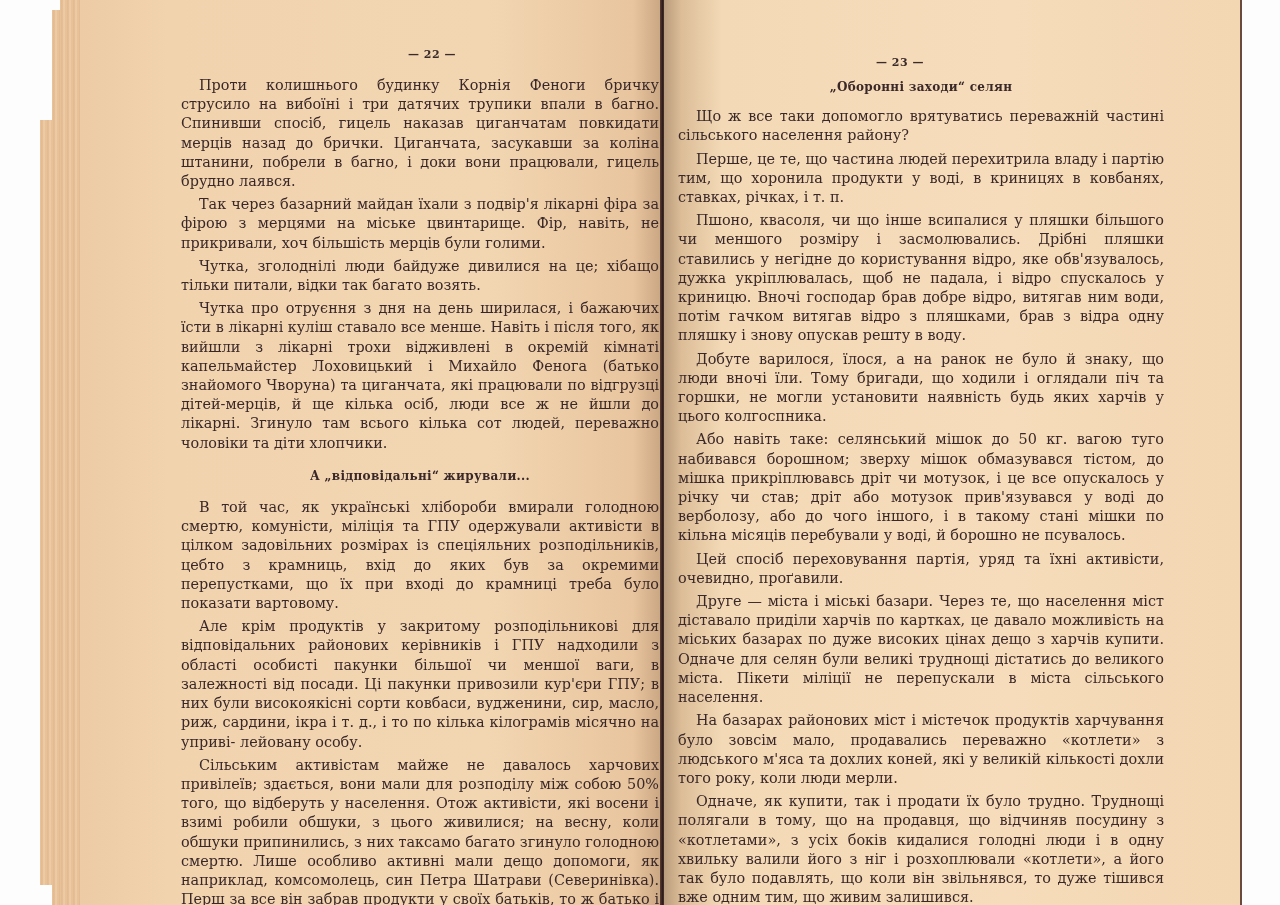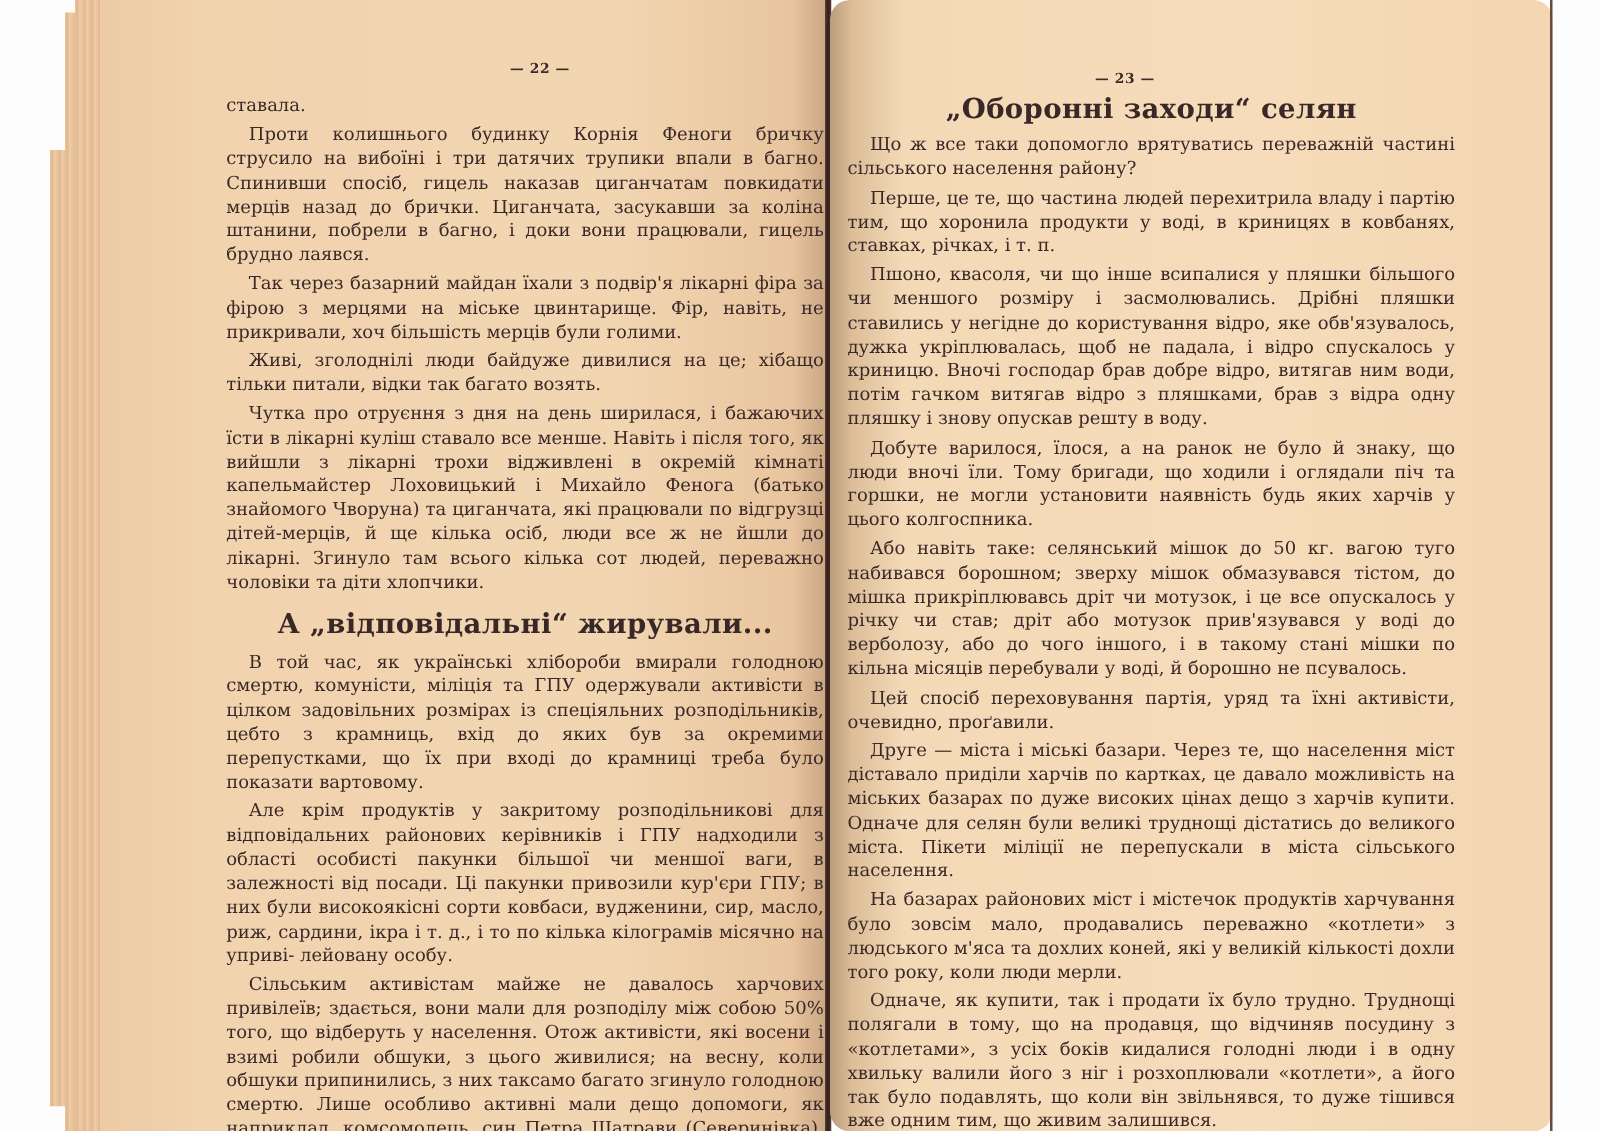--- a/index.html
+++ b/index.html
@@ -22,21 +22,20 @@
     background: #f0d2ad;
     color: #3b2a2a;
   }
   .page.left {
     left: 80px; width: 582px;
     background: linear-gradient(90deg, #eccba5 0%, #f1d3ae 15%, #f2d6b2 70%, #e8c59e 95%, #c9a682 100%);
   }
   .page.right {
     left: 664px; width: 578px;
     background: linear-gradient(90deg, #b99c7c 0%, #dcbd98 3%, #f3d9b6 10%, #f6dcba 60%, #f3d6b2 100%);
-    border-radius: 16px;
   }
   .spine {
     position: absolute; top: 0; bottom: 0; left: 660px; width: 5px;
     background: linear-gradient(90deg, #5b3c34, #2e1d1a, #5b3c34);
   }
   .right-border {
     position: absolute; top: 0; bottom: 0; left: 1240px; width: 2px; background: #6a4a3e;
   }
   .page-num {
     position: absolute; font-size: 11px; font-weight: bold; color: #3b2a2a;
@@ -44,44 +43,43 @@
   }
   .text-block {
     position: absolute;
     font-size: 14.4px; line-height: 19.2px;
     text-align: justify;
     color: #3a2828;
   }
   .text-block p { margin: 0 0 4px 0; text-indent: 0; }
   .text-block p.indent { text-indent: 18px; }
   .heading {
-    font-size: 22px; font-weight: bold; text-align: center;
+    font-size: 12px; font-weight: bold; text-align: center;
     margin: 14px 0 12px 0; letter-spacing: 0.3px;
   }
   .heading.top { margin: 2px 0 10px 0; }
   .left .text-block { left: 101px; top: 76px; width: 478px; }
   .right .text-block { left: 14px; top: 76px; width: 486px; }
   .left .page-num { left: 316px; top: 48px; margin-left: 12px; }
   .right .page-num { left: 212px; top: 56px; }
 </style>
 </head>
 <body>
 
 <div class="scan">
   <div class="edge-stack e1"></div>
   <div class="edge-stack e2"></div>
   <div class="edge-stack e3"></div>
 
   <div class="page left">
     <div class="page-num">— 22 —</div>
     <div class="text-block" id="left-text">
-      <p>ставала.</p>
       <p class="indent">Проти колишнього будинку Корнія Феноги бричку струсило на вибоїні і три датячих трупики впали в багно. Спинивши спосіб, гицель наказав циганчатам повкидати мерців назад до брички. Циганчата, засукавши за коліна штанини, побрели в багно, і доки вони працювали, гицель брудно лаявся.</p>
       <p class="indent">Так через базарний майдан їхали з подвір'я лікарні фіра за фірою з мерцями на міське цвинтарище. Фір, навіть, не прикривали, хоч більшість мерців були голими.</p>
-      <p class="indent">Живі, зголоднілі люди байдуже дивилися на це; хібащо тільки питали, відки так багато возять.</p>
+      <p class="indent">Чутка, зголоднілі люди байдуже дивилися на це; хібащо тільки питали, відки так багато возять.</p>
       <p class="indent">Чутка про отруєння з дня на день ширилася, і бажаючих їсти в лікарні куліш ставало все менше. Навіть і після того, як вийшли з лікарні трохи відживлені в окремій кімнаті капельмайстер Лоховицький і Михайло Феногa (батько знайомого Чворуна) та циганчата, які працювали по відгрузці дітей-мерців, й ще кілька осіб, люди все ж не йшли до лікарні. Згинуло там всього кілька сот людей, переважно чоловіки та діти хлопчики.</p>
       <div class="heading">А „відповідальні“ жирували...</div>
       <p class="indent">В той час, як українські хлібороби вмирали голодною смертю, комуністи, міліція та ГПУ одержували активісти в цілком задовільних розмірах із спеціяльних розподільників, цебто з крамниць, вхід до яких був за окремими перепустками, що їх при вході до крамниці треба було показати вартовому.</p>
       <p class="indent">Але крім продуктів у закритому розподільникові для відповідальних районових керівників і ГПУ надходили з області особисті пакунки більшої чи меншої ваги, в залежності від посади. Ці пакунки привозили кур'єри ГПУ; в них були високоякісні сорти ковбаси, вудженини, сир, масло, риж, сардини, ікра і т. д., і то по кілька кілограмів місячно на уприві- лейовану особу.</p>
       <p class="indent">Сільським активістам майже не давалось харчових привілеїв; здається, вони мали для розподілу між собою 50% того, що відберуть у населення. Отож активісти, які восени і взимі робили обшуки, з цього живилися; на весну, коли обшуки припинились, з них таксамо багато згинуло голодною смертю. Лише особливо активні мали дещо допомоги, як наприклад, комсомолець, син Петра Шатрави (Северинівка). Перш за все він забрав продукти у своїх батьків, то ж батько і мати його померли голодною смертю, а він за це весь час трохи одержував харчів від держави, як комсомолець, що виказав непересічні здібності, як на майбутнього комуніста.</p>
     </div>
   </div>
 
   <div class="spine"></div>
 

